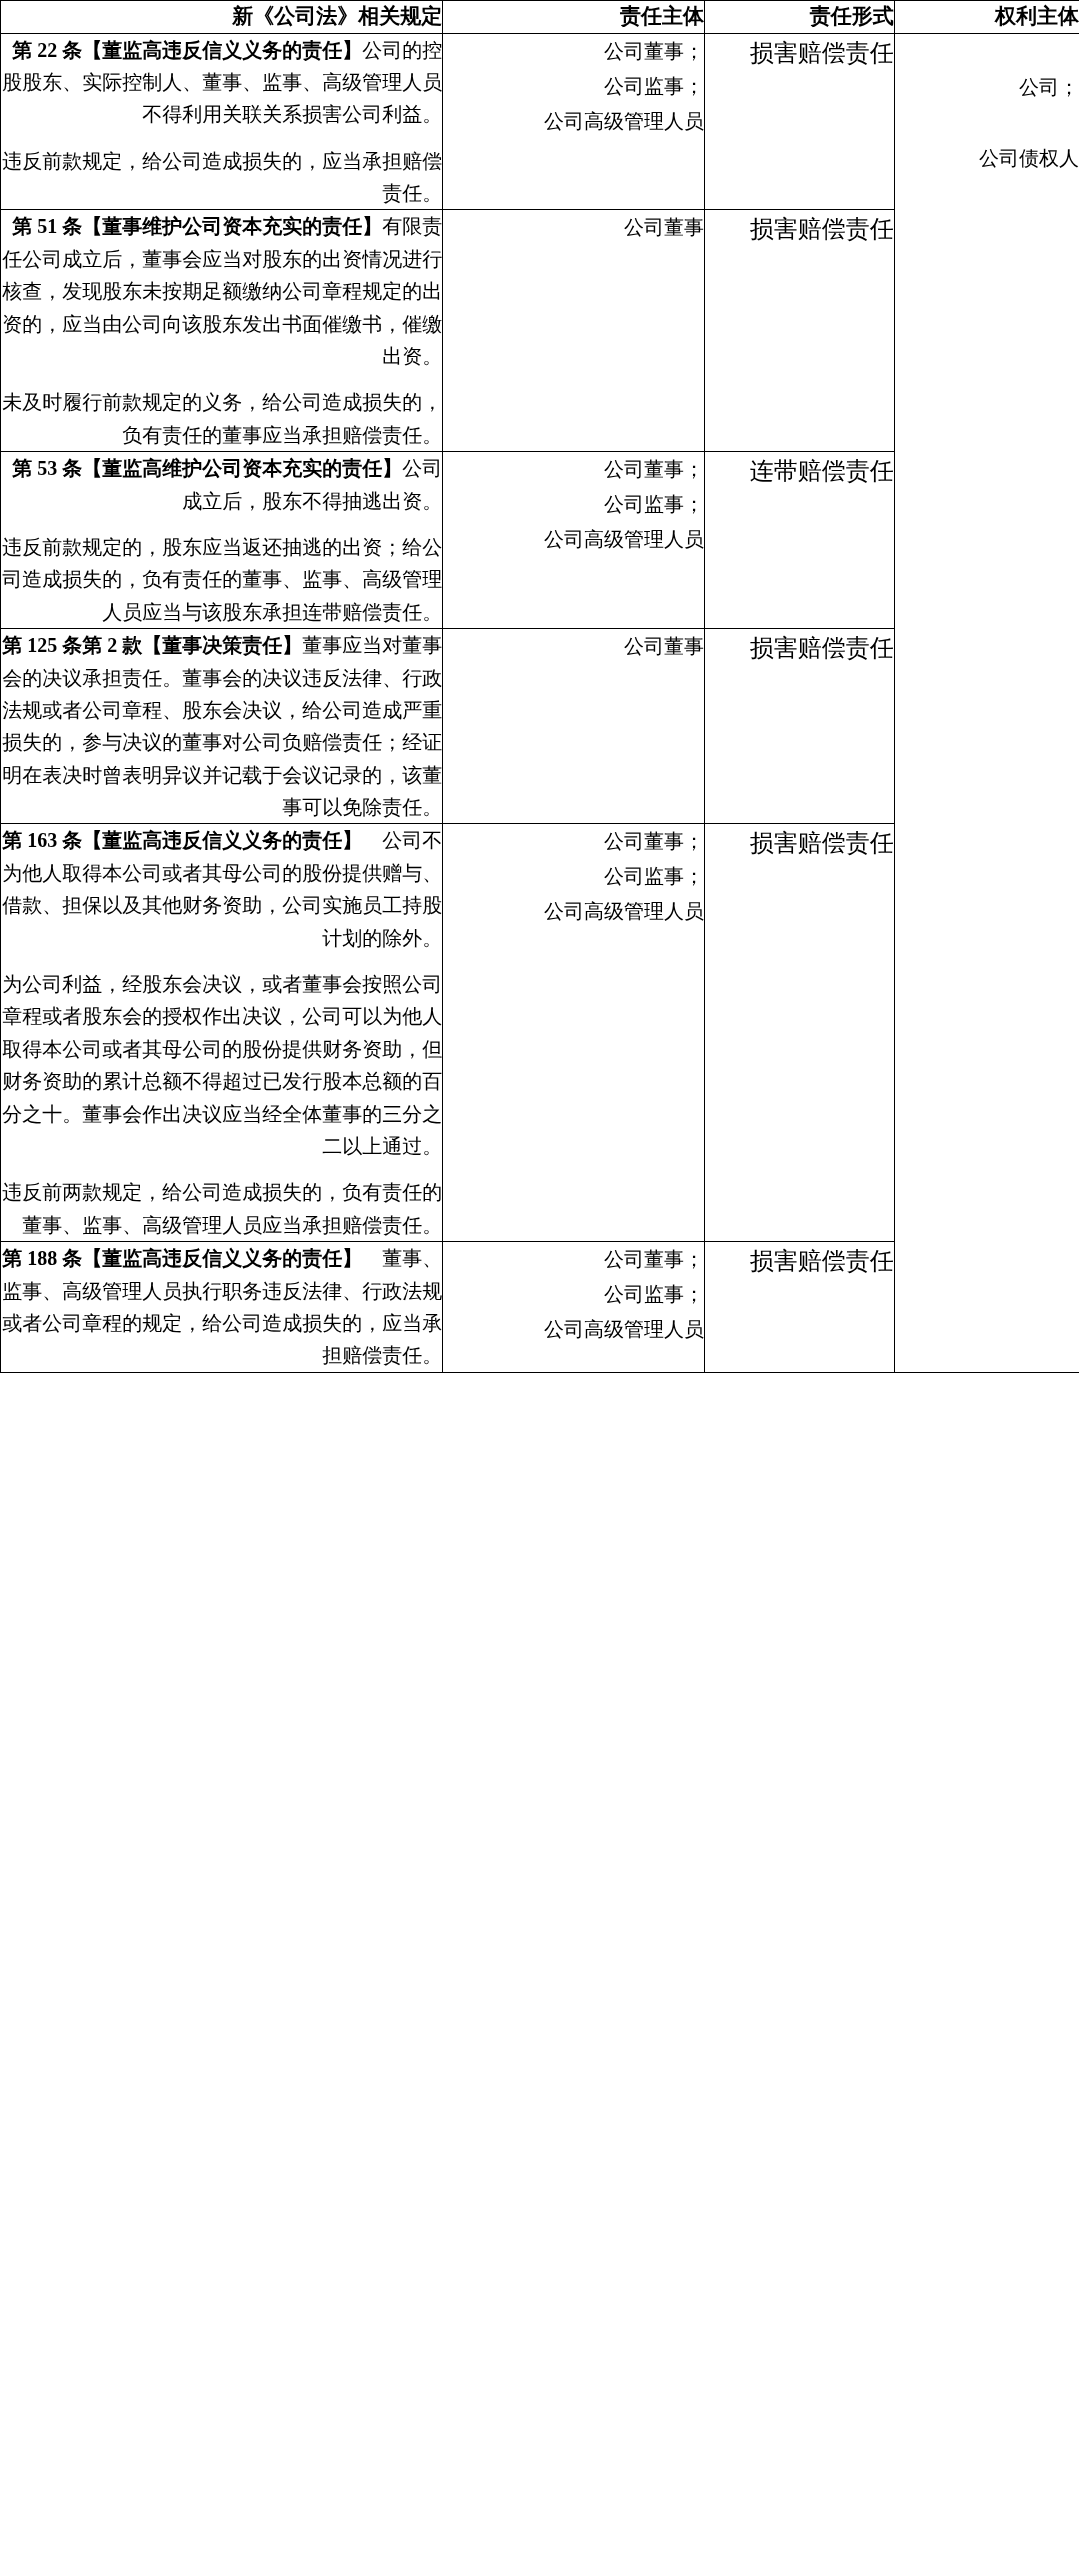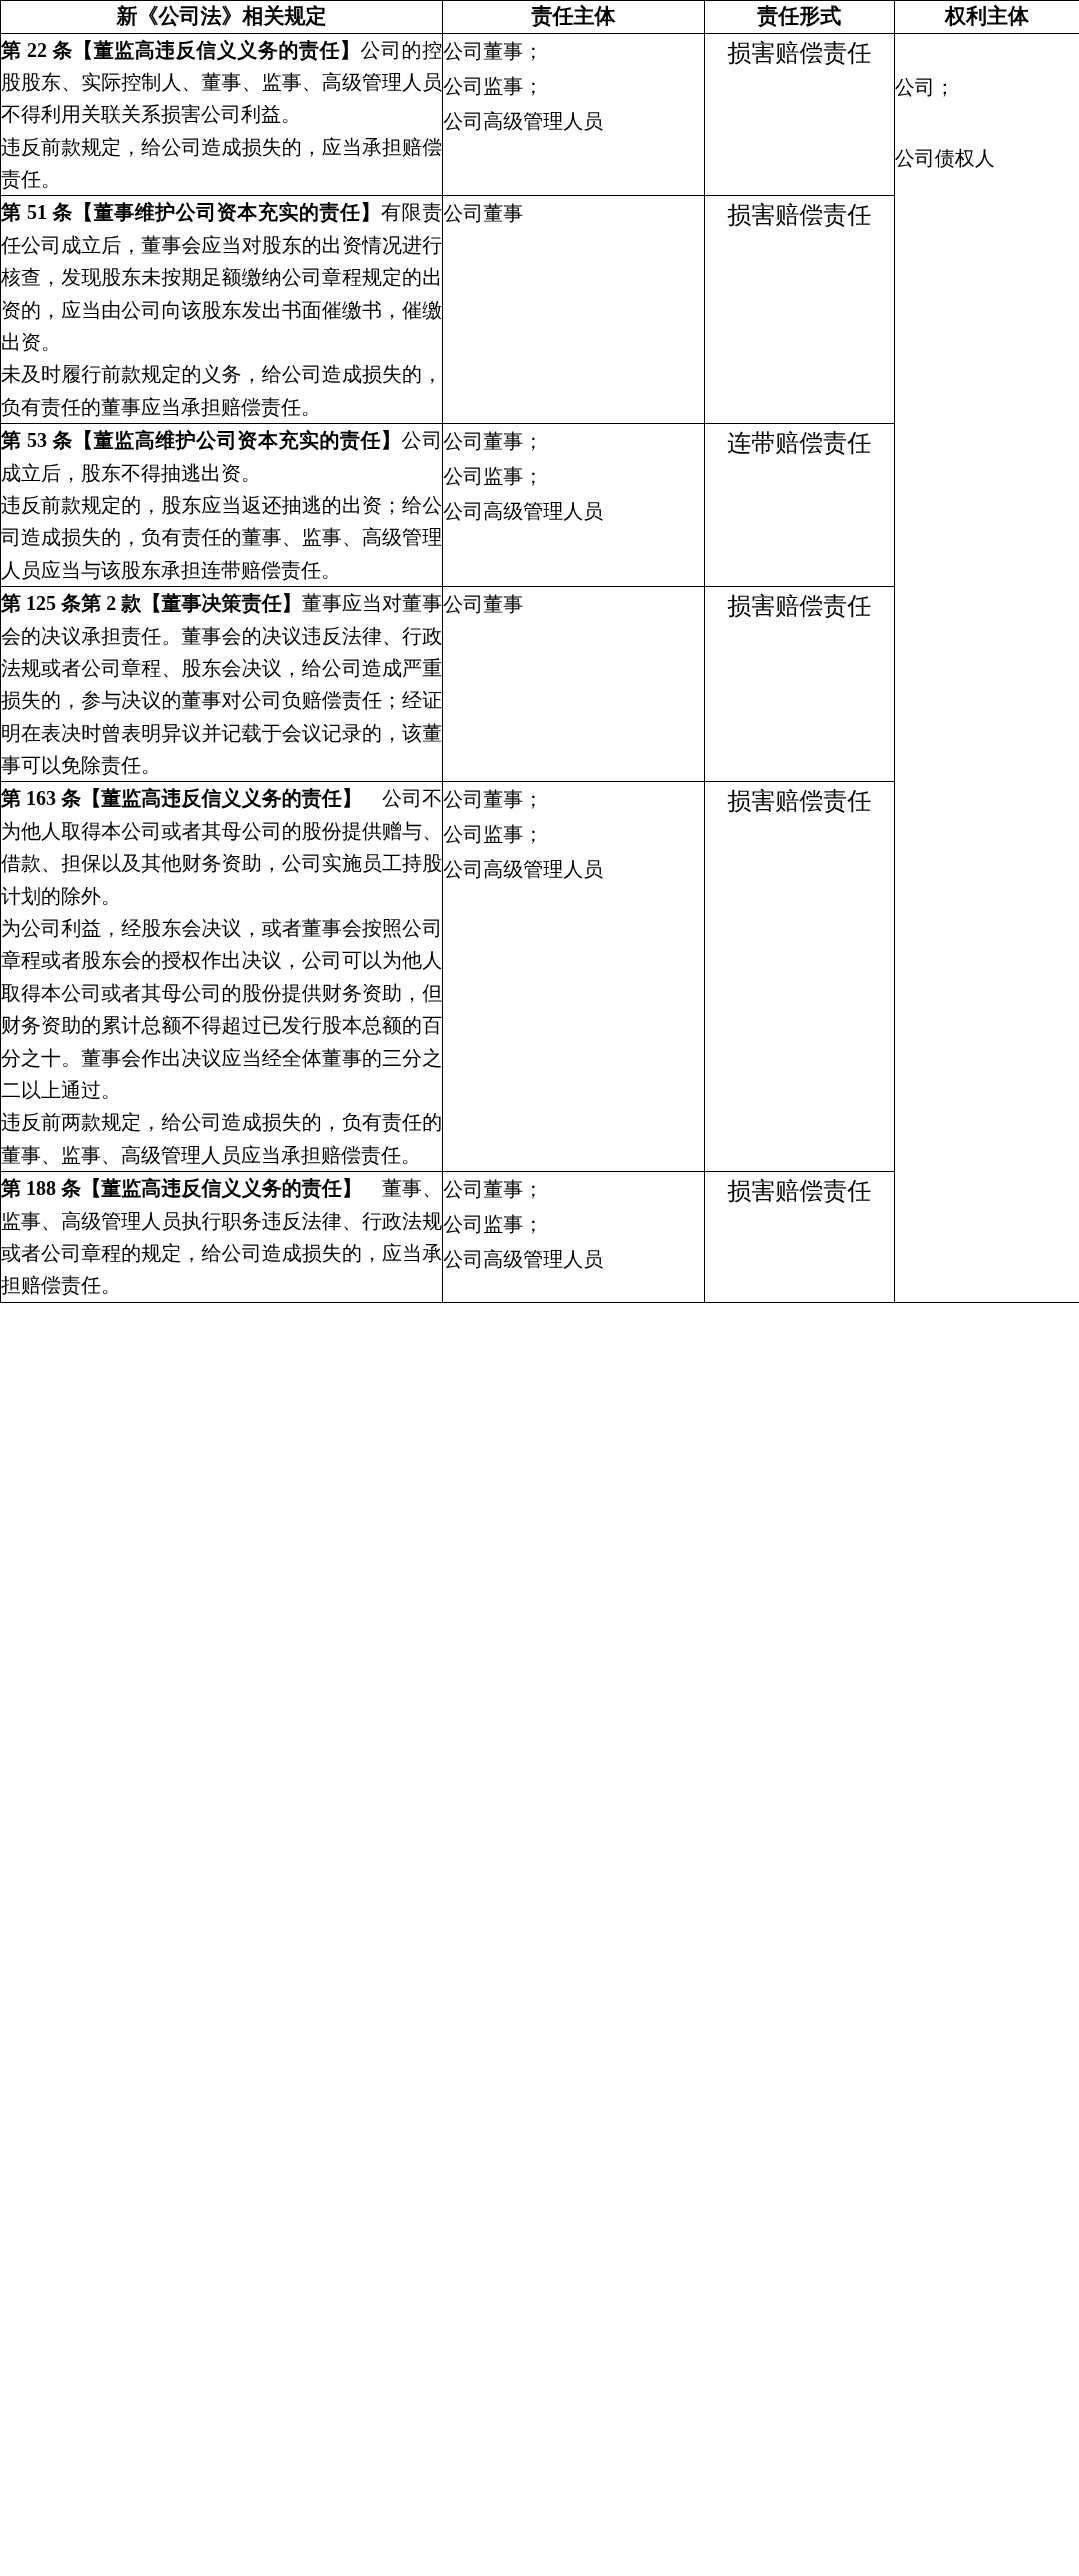--- a/index.html
+++ b/index.html
@@ -14,20 +14,21 @@
   }
   #legal-table {
     width: 1080px;
     border-collapse: collapse;
     table-layout: fixed;
   }
   #legal-table th, #legal-table td {
     border: 1px solid #000000;
     vertical-align: top;
     padding: 0;
+    text-align: right;
   }
   thead th {
     text-align: center;
     font-weight: bold;
     font-size: 21px;
     padding: 10px 4px;
     vertical-align: middle;
     line-height: 1.5;
   }
   .col-a { width: 277px; }
@@ -40,21 +41,21 @@
     font-size: 20px;
     line-height: 1.62;
     text-align: justify;
     text-justify: inter-ideograph;
   }
   td.cell-provision p {
     margin: 0;
     text-indent: 0;
   }
   td.cell-provision p + p {
-    margin-top: 0;
+    margin-top: 14px;
   }
   .prov-title {
     font-weight: bold;
   }
   td.cell-subject {
     font-size: 20px;
     line-height: 1.75;
     padding: 10px 12px;
     vertical-align: middle;
   }

